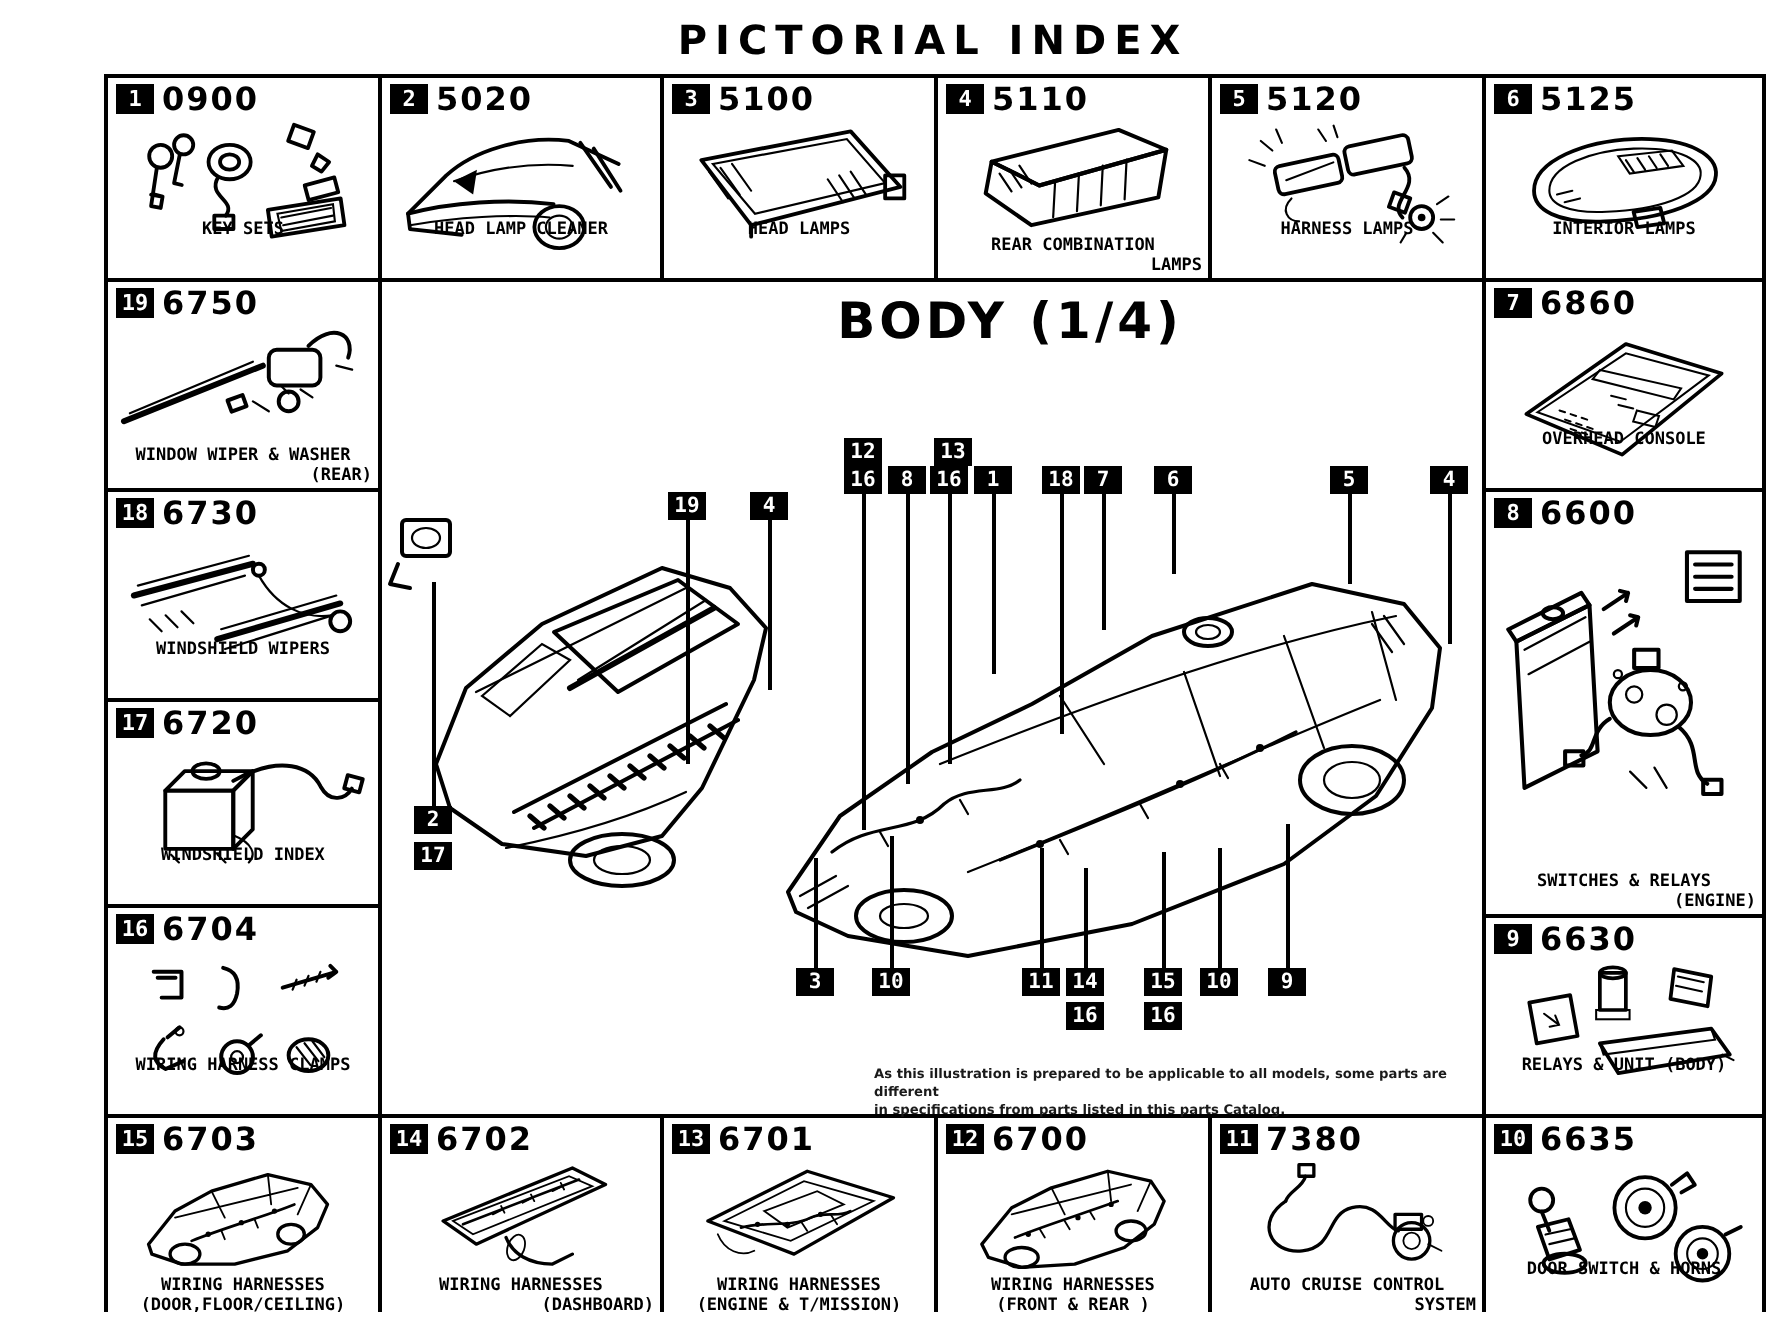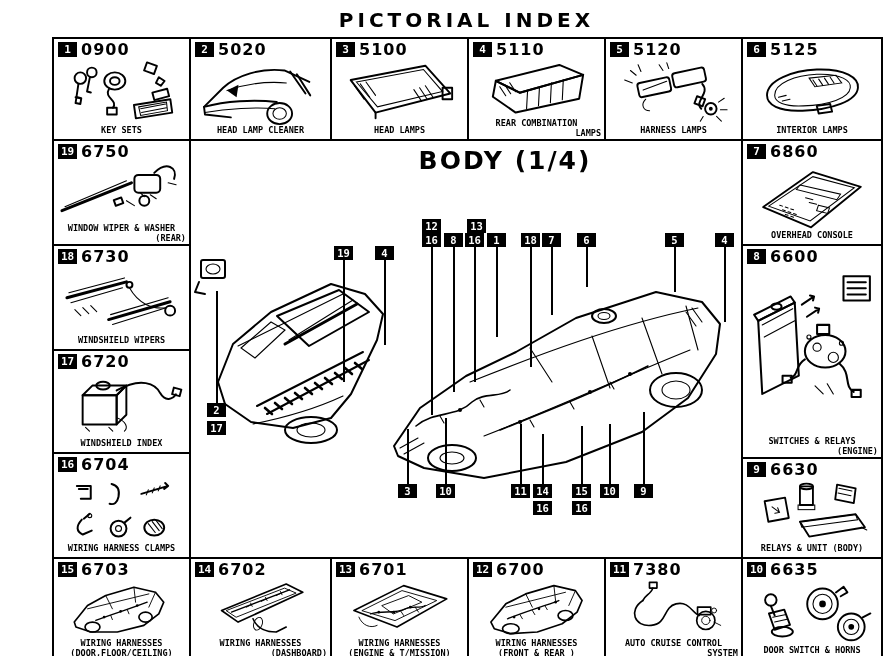--- a/index.html
+++ b/index.html
@@ -6,21 +6,21 @@
   #page{position:relative;width:884px;height:656px;background:#fff;overflow:hidden;
         font-family:"DejaVu Sans",sans-serif;color:#000;}
   .pagetitle{position:absolute;left:52px;top:8px;width:829px;text-align:center;
         font-family:"DejaVu Sans",sans-serif;font-weight:bold;font-size:20px;letter-spacing:4px;}
   .cell{position:absolute;border:2px solid #000;box-sizing:border-box;background:#fff;}
   .cell-head{position:absolute;top:3px;left:4px;display:flex;align-items:center;gap:4px;}
   .nbadge{min-width:17px;height:15px;background:#000;color:#fff;
         font:bold 11px "DejaVu Sans Mono",monospace;display:flex;align-items:center;
         justify-content:center;padding:0 1px;}
   .code{font-family:"DejaVu Sans",sans-serif;font-weight:bold;font-size:16px;letter-spacing:1px;line-height:15px;}
-  .cell-label{position:absolute;left:0;right:0;bottom:4px;text-align:center;
+  .cell-label{position:absolute;left:0;right:0;bottom:19px;text-align:center;
         font-family:"DejaVu Sans Mono",monospace;font-weight:bold;font-size:8.5px;
         letter-spacing:0;white-space:nowrap;}
   .cell-label.l1up{bottom:11px;}
   .cell-label2{position:absolute;left:0;right:3px;bottom:1px;text-align:right;
         font-family:"DejaVu Sans Mono",monospace;font-weight:bold;font-size:8.5px;white-space:nowrap;}
   .cell-label2.ctr{text-align:center;right:0;}
   .art{position:absolute;left:3px;right:3px;top:20px;bottom:13px;width:calc(100% - 6px);
         height:auto;max-height:calc(100% - 33px);}
   svg{display:block;}
   .stroke{stroke:#000;fill:none;stroke-width:2;stroke-linecap:round;stroke-linejoin:round;}
@@ -534,14 +534,18 @@
         <div class="cbadge">9</div>
       </div>
       <div class="co" style="left: 533px; top: 501px;">
         <div class="cbadge">16</div>
       </div>
       <div class="co" style="left: 572px; top: 501px;">
         <div class="cbadge">16</div>
       </div>
     </div>
 
+  <div class="note">
+    <span>As this illustration is prepared to be applicable to all models, some parts are different</span><br>
+    <span>in specifications from parts listed in this parts Catalog.</span>
+  </div>
 
 </div>
 
 </body></html>

